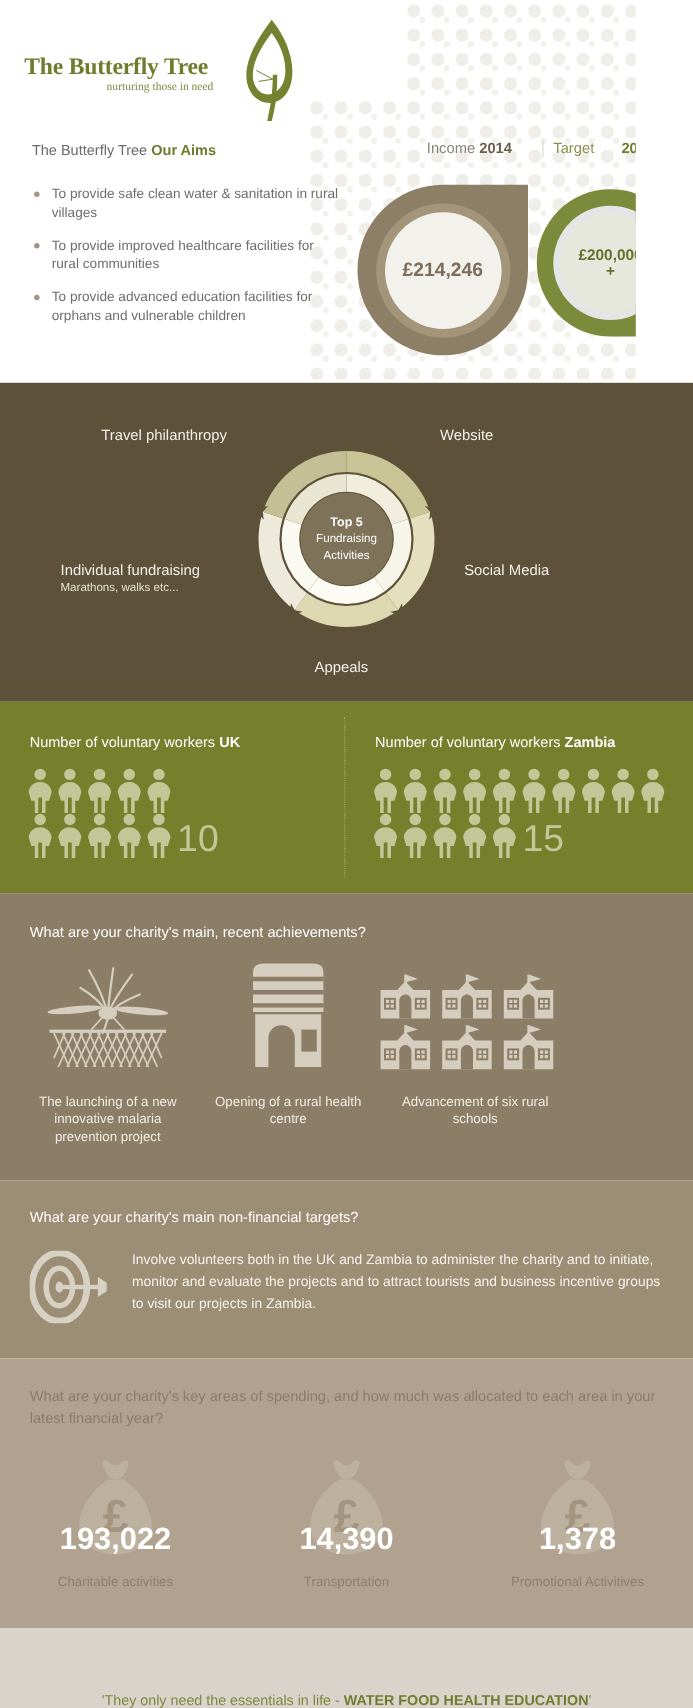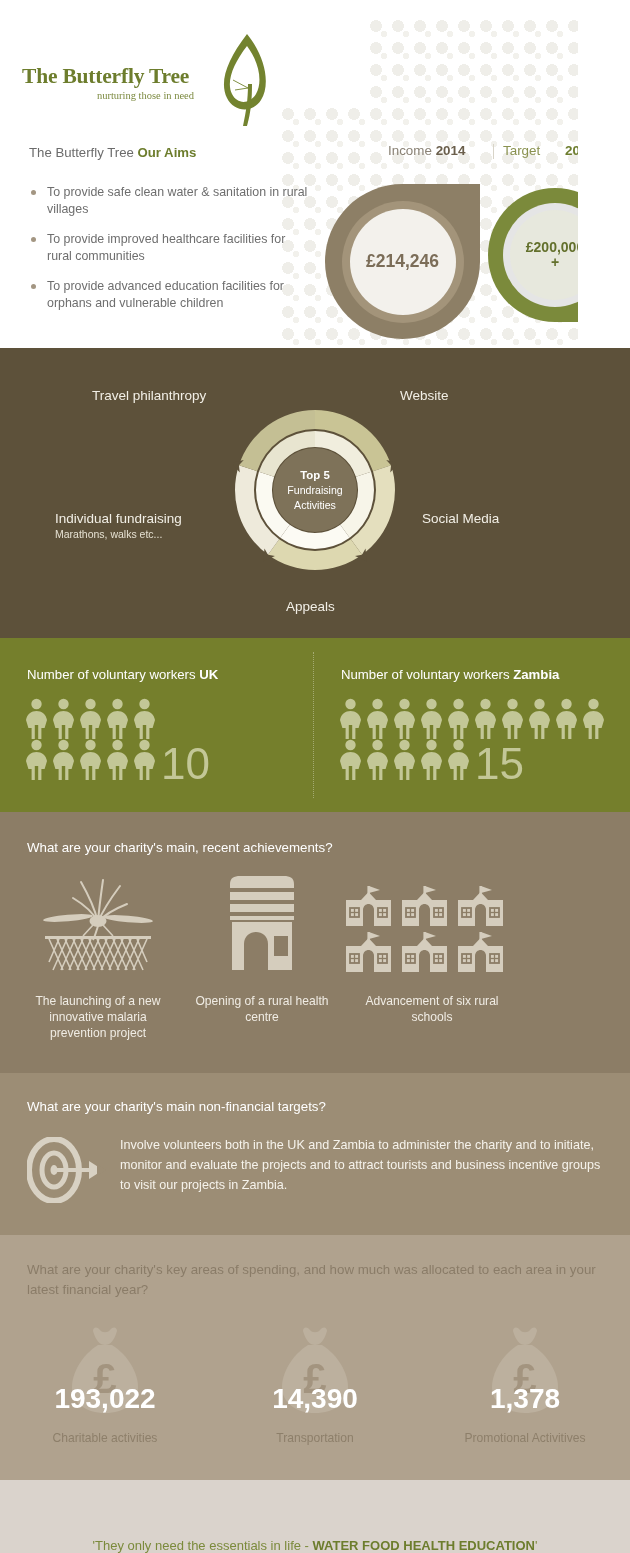--- a/index.html
+++ b/index.html
@@ -6,21 +6,21 @@
   * { margin:0; padding:0; box-sizing:border-box; }
   html, body { background:#ffffff; }
   body {
     width:630px; height:1553px; position:relative; overflow:hidden;
     font-family:"Liberation Sans", sans-serif;
     -webkit-font-smoothing:antialiased;
   }
   .page { width:630px; height:1553px; position:relative; background:#ffffff; }
 
   
-  .sec-header { position:absolute; left:0; top:16px; width:578px; height:348px; background:#ffffff; overflow:hidden; }
+  .sec-header { position:absolute; left:0; top:0; width:578px; height:348px; background:#ffffff; overflow:hidden; }
   .dotfield {
     position:absolute; right:0; top:0; width:300px; height:345px;
     background-image:
       radial-gradient(circle 6px at 10px 10px, #efeee9 99%, transparent 100%);
     background-size:22px 22px;
     background-position:0 0;
     opacity:1;
   }
   .dotfield.two {
     right:0; top:0; width:300px; height:345px;
@@ -107,21 +107,21 @@
   .vol-div { position:absolute; left:313px; top:14px; width:0; height:146px;
              border-left:1px dotted #a4ab72; }
   .vol-col { position:absolute; top:0; }
   .vol-left { left:0; width:313px; }
   .vol-right { left:314px; width:316px; }
   .vol-title { color:#ffffff; font-size:13.2px; margin:29px 0 0 27px; }
   .vol-title b { font-weight:bold; }
   .vol-rows { margin:16px 0 0 23px; }
   .vol-row { display:flex; align-items:flex-end; height:41px; }
   .vol-row svg { display:block; }
-  .vol-num { font-size:44px; color:#c3c797; line-height:33px; margin-left:3px; font-weight:normal; }
+  .vol-num { font-size:34px; color:#c3c797; line-height:33px; margin-left:3px; font-weight:normal; }
 
   
   .sec-ach { position:absolute; left:0; top:812px; width:630px; height:261px; background:#8c7d66; }
   .sec-q { color:#ffffff; font-size:13.3px; }
   .ach-q { position:absolute; left:27px; top:28px; }
   .ach-items { position:absolute; left:0; top:62px; width:520px; display:flex;padding-left:16px; }
   .ach-item { flex:1; text-align:center; }
   .ach-icon { height:102px; display:flex; align-items:flex-end; justify-content:center; }
   .ach-cap { margin-top:17px; color:#f0ece4; font-size:12.1px; line-height:16px; padding:0 14px; }
 

